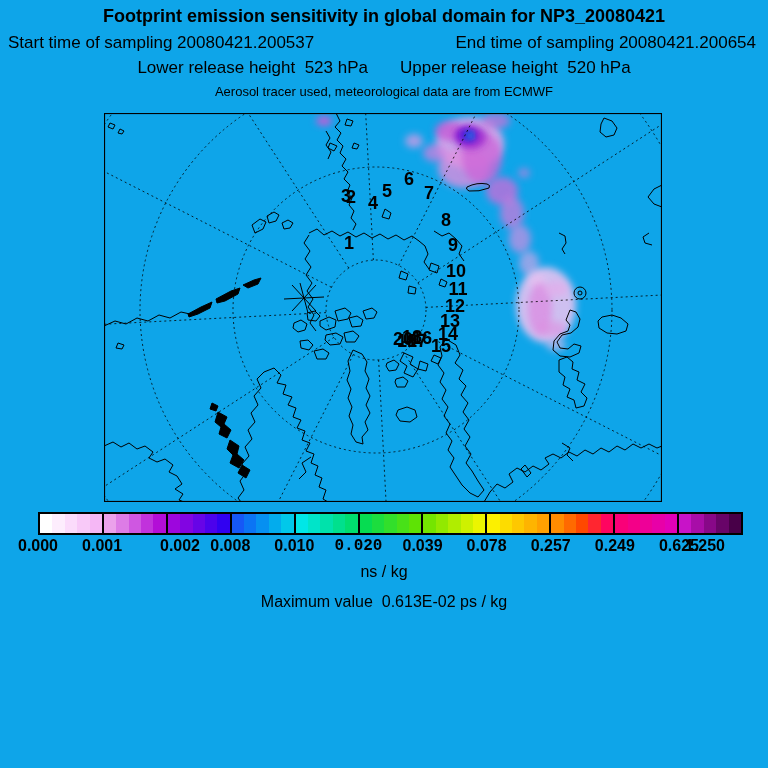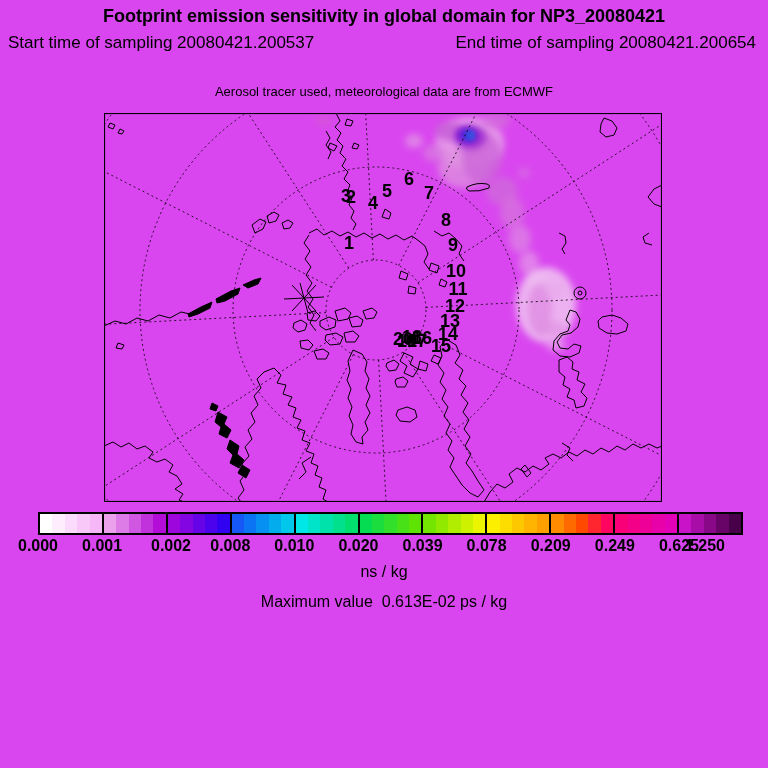--- a/index.html
+++ b/index.html
@@ -1,16 +1,16 @@
 <!DOCTYPE html>
 <html><head>
 <meta charset="utf-8">
 <style>
   html,body{margin:0;padding:0;background:#fff;}
-  .page{position:relative;width:768px;height:768px;background:#d946ef;overflow:hidden;
+  .page{position:relative;width:768px;height:768px;background:#0ea5e9;overflow:hidden;
         font-family:"Liberation Sans","DejaVu Sans",sans-serif;color:#000;}
   .hline{position:absolute;left:0;right:0;text-align:center;white-space:pre;}
   .title{top:6px;font-size:18px;font-weight:bold;}
   .l2{top:33px;font-size:17px;display:flex;justify-content:space-between;padding:0 12px 0 8px;}
   .l3{top:58px;font-size:17px;display:flex;justify-content:center;gap:32px;}
   .l4{top:84px;font-size:13px;}
   .mapbox{position:absolute;left:104px;top:113px;width:558px;height:389px;}
   .mapbox svg{display:block;}
   .cbar{position:absolute;left:38px;top:512px;width:705px;height:23px;box-sizing:border-box;
         border:2px solid #000;display:flex;}
@@ -27,20 +27,24 @@
 
 <div class="page">
 
   <div class="hline title">Footprint emission sensitivity in global domain for NP3_20080421</div>
 
   <div class="hline l2">
     <span>Start time of sampling 20080421.200537</span>
     <span>End time of sampling 20080421.200654</span>
   </div>
 
+  <div class="hline l3">
+    <span>Lower release height&nbsp; 523 hPa</span>
+    <span>Upper release height&nbsp; 520 hPa</span>
+  </div>
 
   <div class="hline l4">Aerosol tracer used, meteorological data are from ECMWF</div>
 
   <div class="mapbox">
     <svg id="map-svg" width="558" height="389" viewBox="0 0 558 389">
       <defs>
         <filter id="plumeblur" x="-60%" y="-60%" width="220%" height="220%">
           <feGaussianBlur stdDeviation="3.5"></feGaussianBlur>
         </filter>
       </defs>
@@ -289,27 +293,27 @@
         <div class="ccell" style="background: rgb(200, 19, 200);"></div>
         <div class="ccell" style="background: rgb(168, 13, 168);"></div>
         <div class="ccell" style="background: rgb(136, 8, 136);"></div>
         <div class="ccell" style="background: rgb(104, 4, 104);"></div>
         <div class="ccell" style="background: rgb(72, 0, 72);"></div>
       </div>
     </div>
   <div class="tickrow" id="tickrow">
       <span class="tick" style="left: 38px;">0.000</span>
       <span class="tick" style="left: 102.091px;">0.001</span>
-      <span class="tick" style="left: 171px;">0.002</span>
+      <span class="tick" style="left: 180px;">0.002</span>
       <span class="tick" style="left: 230.273px;">0.008</span>
       <span class="tick" style="left: 294.364px;">0.010</span>
-      <span class="tick" style="left: 358.455px;">0.020</span>
+      <span class="tick" style="left: 358.455px; font-family: Liberation Mono, monospace;">0.020</span>
       <span class="tick" style="left: 422.545px;">0.039</span>
       <span class="tick" style="left: 486.636px;">0.078</span>
-      <span class="tick" style="left: 550.727px;">0.209</span>
+      <span class="tick" style="left: 550.727px;">0.257</span>
       <span class="tick" style="left: 614.818px;">0.249</span>
       <span class="tick" style="left: 678.909px;">0.625</span>
       <span class="tick" style="left: 705px;">1.250</span>
     </div>
 
   <div class="hline units">ns / kg</div>
   <div class="hline maxline">Maximum value&nbsp; 0.613E-02 ps / kg</div>
 
 </div>
 

